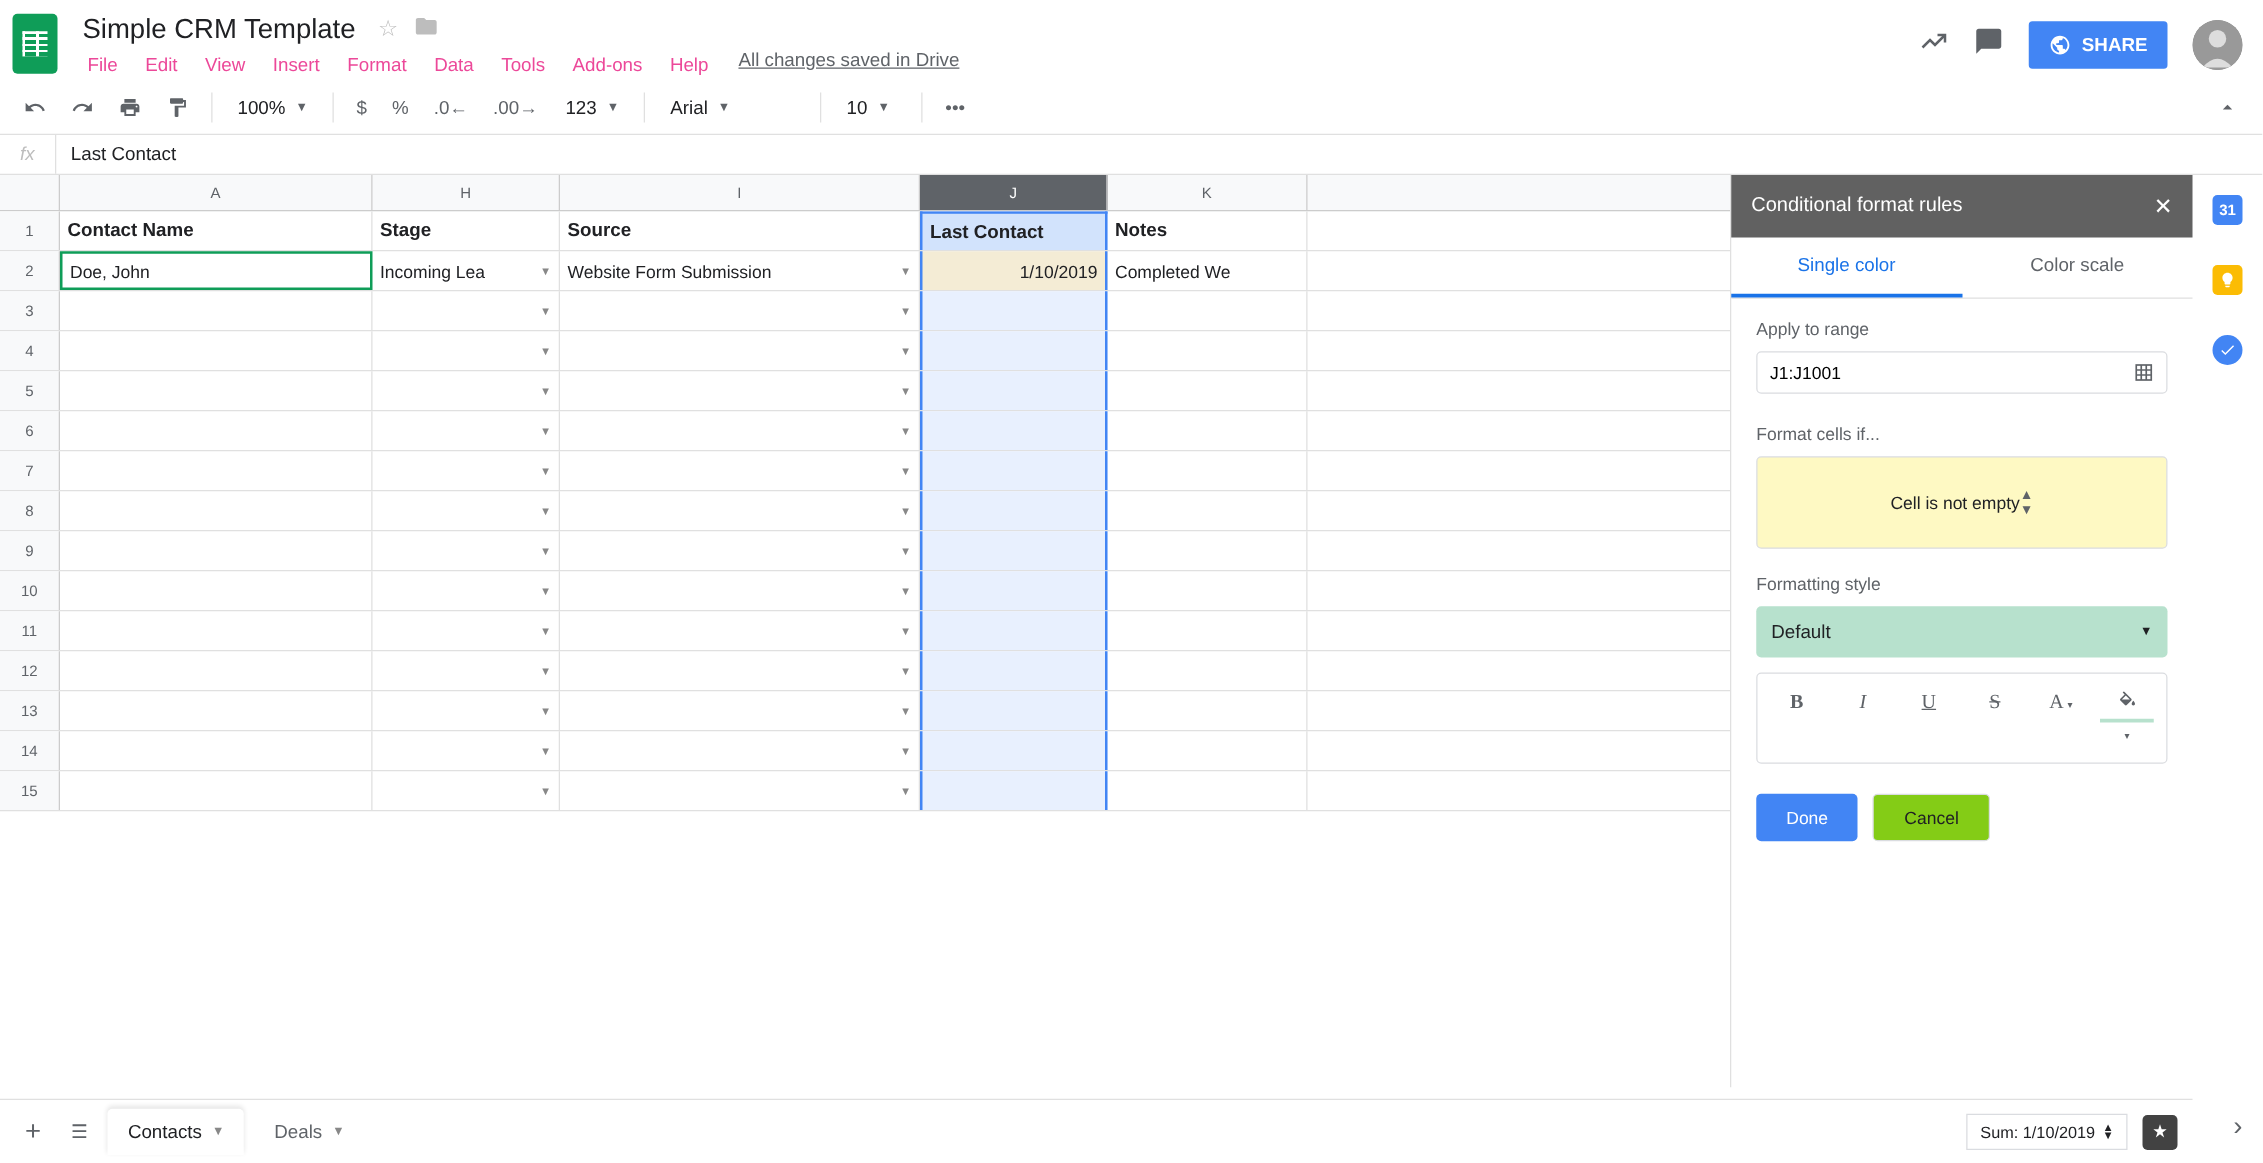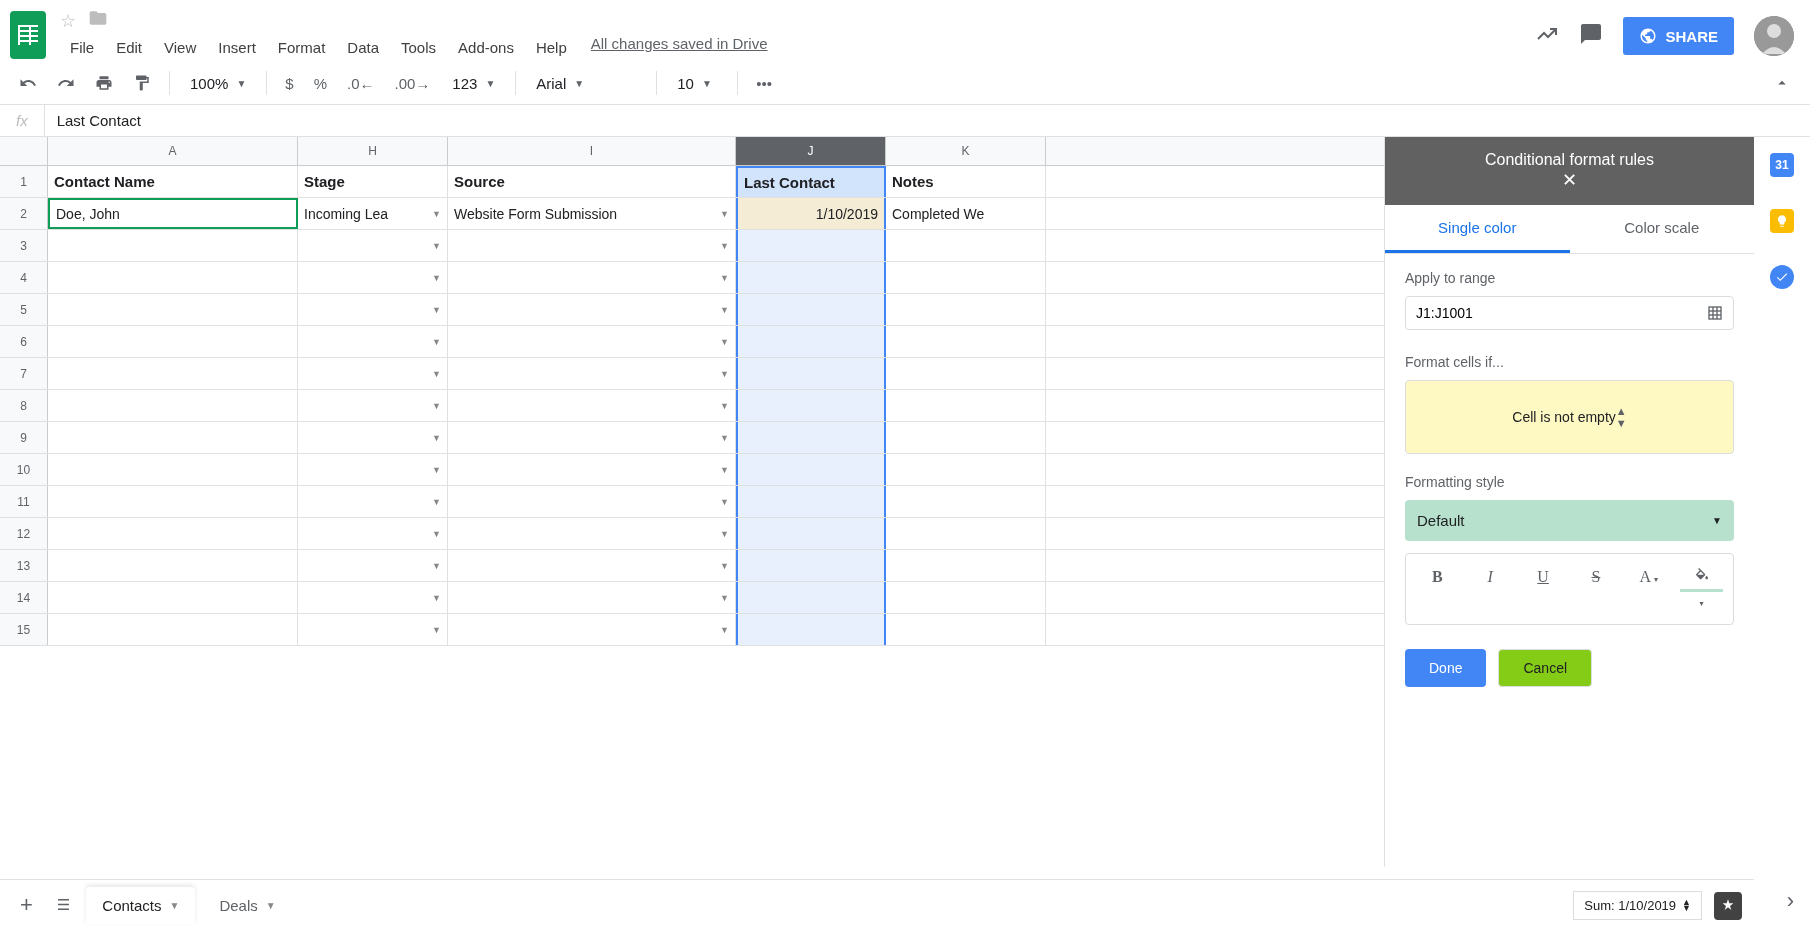--- a/index.html
+++ b/index.html
@@ -8,21 +8,21 @@
 
 .header { display: flex; align-items: flex-start; padding: 8px 16px 0 8px; }
 .app-icon { width: 40px; height: 54px; display: flex; align-items: center; justify-content: center; margin-right: 12px; }
 .sheets-icon { width: 36px; height: 48px; background: #0f9d58; border-radius: 4px; position: relative; display: flex; align-items: center; justify-content: center; }
 .sheets-icon::after { content: ''; width: 20px; height: 20px; background: repeating-linear-gradient(#fff 0 2px, transparent 2px 5px), repeating-linear-gradient(90deg, #fff 0 2px, transparent 2px 11px); position: absolute; }
 .title-area { flex: 1; }
 .doc-title-row { display: flex; align-items: center; gap: 12px; margin-bottom: 2px; }
 .doc-title { font-size: 22px; color: #202124; padding: 2px 6px; }
 .star-icon, .folder-icon { color: #bdbdbd; font-size: 18px; cursor: pointer; }
 .menu-bar { display: flex; gap: 2px; }
-.menu-item { padding: 4px 10px; font-size: 15px; color: #404040; cursor: pointer; border-radius: 3px; }
+.menu-item { padding: 4px 10px; font-size: 15px; color: #ec4899; cursor: pointer; border-radius: 3px; }
 .save-status { color: #5f6368; font-size: 15px; text-decoration: underline; margin-left: 12px; cursor: pointer; }
 .header-right { display: flex; align-items: center; gap: 20px; margin-left: auto; padding-top: 8px; }
 .header-icon { font-size: 20px; color: #5f6368; cursor: pointer; }
 .share-btn { background: #4285f4; color: #fff; padding: 10px 16px; border-radius: 3px; font-size: 15px; font-weight: bold; display: flex; align-items: center; gap: 8px; cursor: pointer; }
 .avatar { width: 40px; height: 40px; border-radius: 50%; background: #888; cursor: pointer; overflow: hidden; }
 
 
 .toolbar { display: flex; align-items: center; padding: 6px 11px; border-bottom: 1px solid #e0e0e0; gap: 4px; }
 .toolbar-divider { width: 1px; height: 24px; background: #e0e0e0; margin: 0 6px; }
 .tb-btn { padding: 6px 8px; color: #5f6368; font-size: 15px; cursor: pointer; border-radius: 3px; display: flex; align-items: center; gap: 4px; }
@@ -54,21 +54,21 @@
 .cell { border-right: 1px solid #e0e0e0; padding: 4px 6px; display: flex; align-items: center; font-size: 14px; overflow: hidden; white-space: nowrap; position: relative; }
 .cell.header-cell { font-weight: bold; font-size: 15px; }
 .cell.active { border: 2px solid #0f9d58; }
 .cell.col-selected { background: #e8f0fe; border-left: 2px solid #4285f4; border-right: 2px solid #4285f4; }
 .cell.col-selected.header-cell { background: #d2e3fc; border-top: 2px solid #4285f4; }
 .cell.highlight { background: #f4ecd5; }
 .cell-dd { margin-left: auto; font-size: 9px; color: #888; cursor: pointer; }
 .c-A { width: 250px; } .c-H { width: 150px; } .c-I { width: 288px; } .c-J { width: 150px; } .c-K { width: 160px; }
 
 
-.panel-header { background: #616161; color: #fff; padding: 14px 16px; font-size: 16px; display: flex; justify-content: space-between; align-items: center; flex-direction: column; }
+.panel-header { background: #616161; color: #fff; padding: 14px 16px; font-size: 16px; display: flex; justify-content: space-between; align-items: center; }
 .panel-close { cursor: pointer; font-size: 18px; }
 .panel-tabs { display: flex; border-bottom: 1px solid #e0e0e0; }
 .panel-tab { flex: 1; text-align: center; padding: 14px 0; font-size: 15px; color: #5f6368; cursor: pointer; border-bottom: 3px solid transparent; }
 .panel-tab.active { color: #1a73e8; border-bottom-color: #1a73e8; font-weight: 500; }
 .panel-body { padding: 16px 20px; overflow-y: auto; flex: 1; }
 .panel-label { font-size: 14px; color: #5f6368; margin-bottom: 10px; }
 .range-input { display: flex; align-items: center; border: 1px solid #dadce0; border-radius: 4px; padding: 8px 10px; margin-bottom: 24px; }
 .range-input input { border: none; flex: 1; font-size: 14px; outline: none; }
 .grid-icon { width: 16px; height: 16px; color: #5f6368; }
 .select-box { width: 100%; border: 1px solid #dadce0; border-radius: 4px; padding: 24px; font-size: 14px; background: #fef9c3; display: flex; justify-content: center; align-items: center; cursor: pointer; margin-bottom: 20px; }
@@ -91,20 +91,21 @@
 </style>
 </head>
 <body>
 
 <div class="header">
   <div class="app-icon">
     <div class="sheets-icon"></div>
   </div>
   <div class="title-area">
     <div class="doc-title-row">
+      <span class="doc-title">Simple CRM Template</span>
       <span class="star-icon">☆</span>
       <span class="folder-icon">
         <svg width="20" height="20" viewBox="0 0 24 24" fill="#bdbdbd">
             <path d="M10 4H4c-1.1 0-2 .9-2 2v12c0 1.1.9 2 2 2h16c1.1 0 2-.9 2-2V8c0-1.1-.9-2-2-2h-8l-2-2z"></path>
           </svg>
       </span>
     </div>
     <div class="menu-bar">
       <span class="menu-item">File</span>
       <span class="menu-item">Edit</span>

